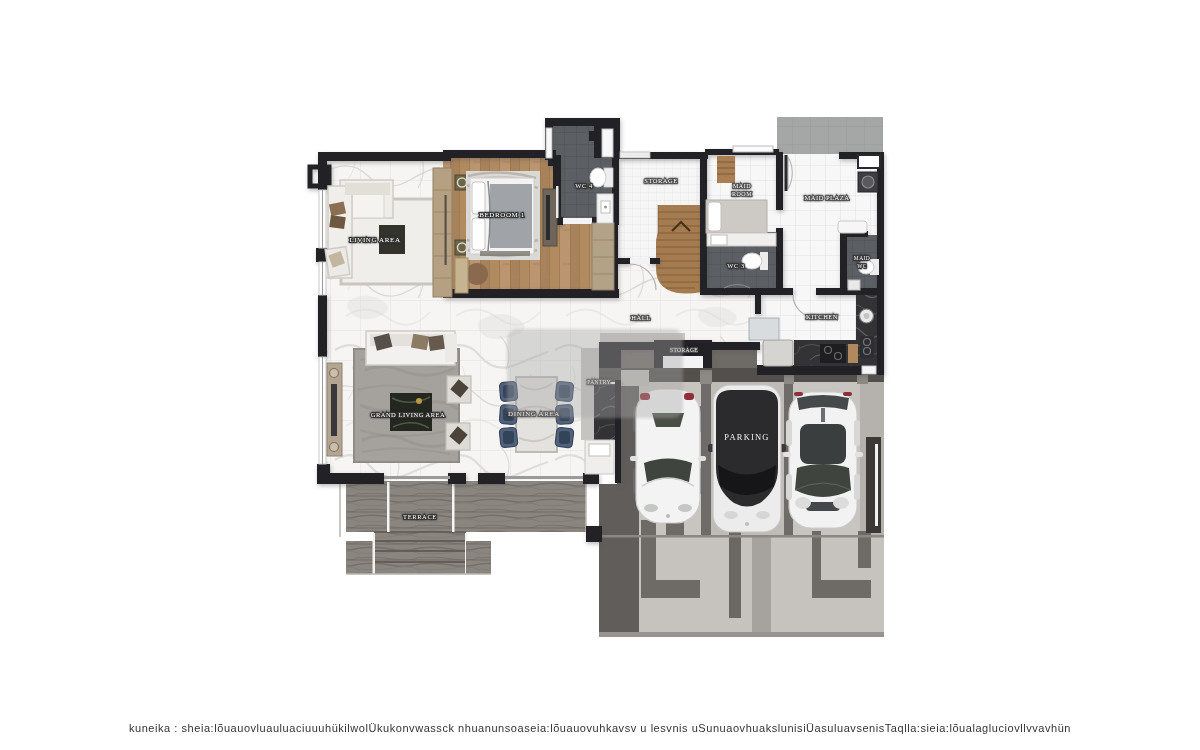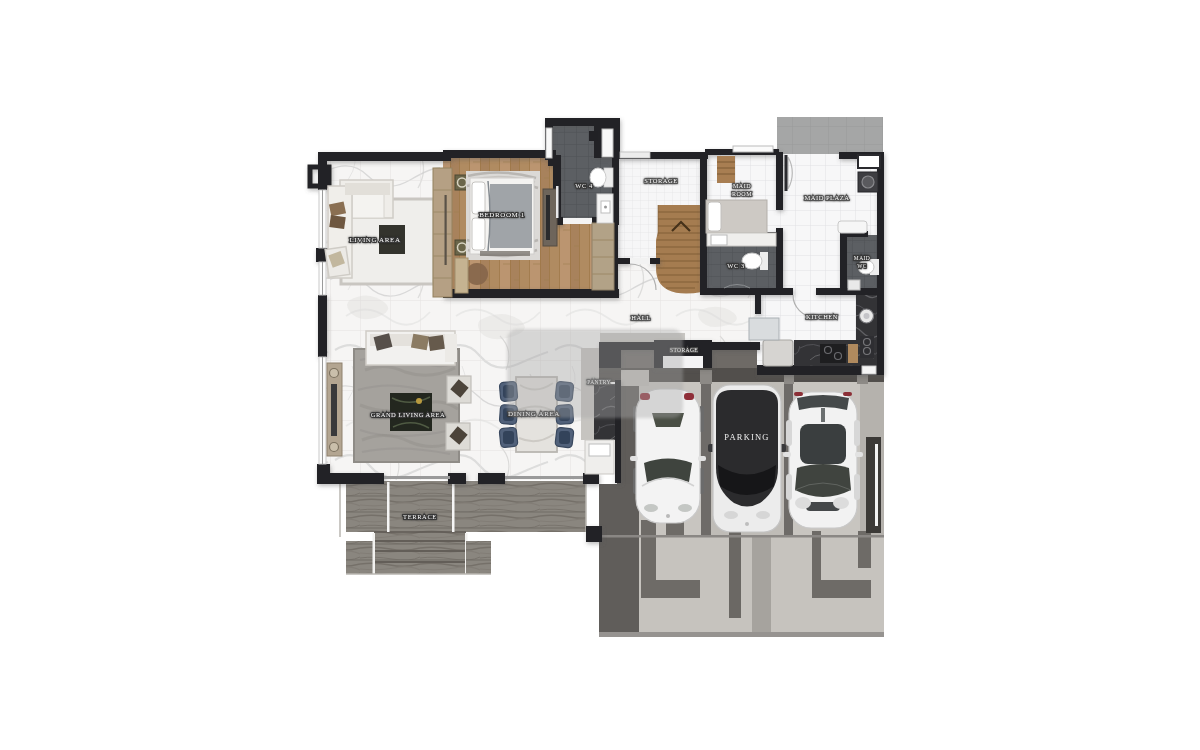--- a/index.html
+++ b/index.html
@@ -600,13 +600,14 @@
   <text x="408" y="417" font-size="6.5" letter-spacing="0.5" stroke="#3a3a3a" stroke-width="2" paint-order="stroke">GRAND LIVING AREA</text>
   <text x="534" y="416" font-size="7" letter-spacing="0.6" stroke="#3a3a3a" stroke-width="2" paint-order="stroke">DINING AREA</text>
   <text x="420" y="519" font-size="6.5" letter-spacing="0.6" stroke="#3a3a3a" stroke-width="2" paint-order="stroke">TERRACE</text>
 </g>
 </svg>
 
 
 <div class="wmveil"></div>
 
 
+<div class="note">kuneika : sheia:lõuauovluauluaciuuuhükilwolÜkukonvwassck nhuanunsoaseia:lõuauovuhkavsv u lesvnis uSunuaovhuakslunisiÜasuluavsenisTaqlla:sieia:lõualagluciovllvvavhün</div>
 </div>
 
 </body></html>

